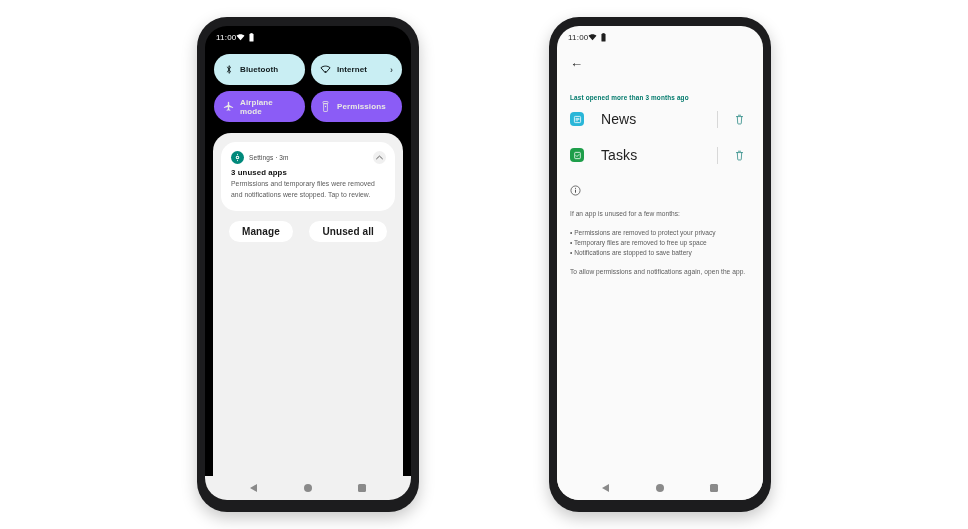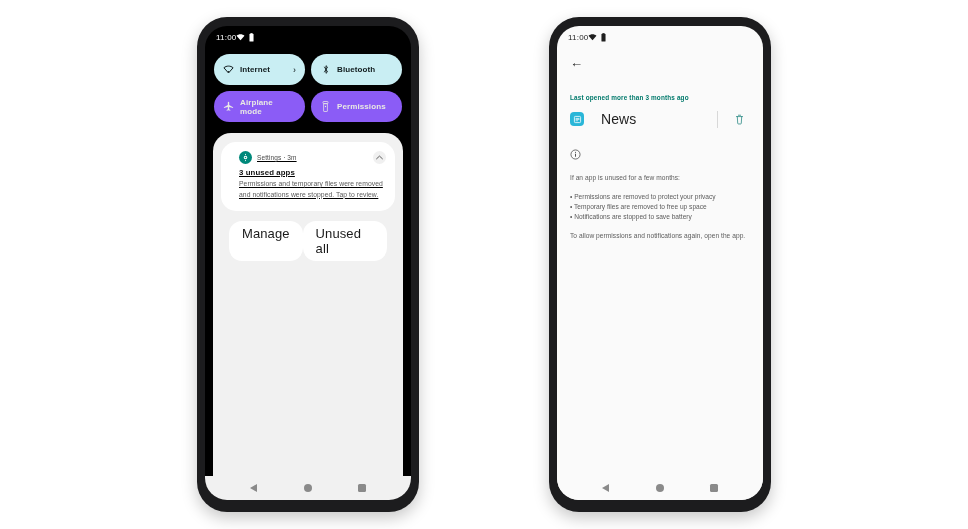--- a/index.html
+++ b/index.html
@@ -84,23 +84,22 @@
     border-radius:18px 18px 0 0;
     flex:1 1 auto;
     display:flex;
     flex-direction:column;
     padding:9px 8px 0 8px;
     overflow:hidden;
   }
   .notif-card {
     background:#ffffff;
     border-radius:15px;
-    padding:9px 10px 11px 18px;
-    position:relative;
-    text-decoration:underline;
+    padding:9px 10px 11px 10px;
+    position:relative;
   }
   .notif-head { display:flex; align-items:center; gap:5px; }
   .notif-appicon {
     width:13px; height:13px; border-radius:50%;
     background:#00897b;
     display:flex; align-items:center; justify-content:center;
     flex:0 0 auto;
   }
   .notif-meta { font-size:6.5px; color:#4a4a4a; letter-spacing:.1px; }
   .notif-collapse {
@@ -118,22 +117,22 @@
     font-size:6.8px; color:#5a5a5a; line-height:1.55; letter-spacing:.05px;
   }
   .shade-actions {
     display:flex; justify-content:space-between;
     padding:10px 8px 0 8px;
   }
   .shade-btn {
     background:#ffffff;
     border-radius:13px;
     padding:5px 13px;
-    font-size:13px;
-    font-weight:400;
+    font-size:10px;
+    font-weight:700;
     color:#1a1a1a;
     letter-spacing:.1px;
   }
 
   
   .app-screen { background:#fafafa; }
   .app-body { flex:1 1 auto; padding:0 13px; overflow:hidden; }
   .backrow { height:28px; display:flex; align-items:center; }
   .back-arrow { font-size:13px; color:#232323; line-height:1; }
   .page-title {
@@ -201,36 +200,36 @@
             <rect x="3.5" y="0" width="5" height="2" fill="#ffffff"></rect>
             <rect x="1" y="2" width="10" height="19" rx="1.6" fill="#ffffff"></rect>
           </svg>
         </span>
       </div>
 
       <div class="qs-tiles">
 
         <div class="tile on">
           <span class="t-icon">
+            <svg width="8" height="11" viewBox="0 0 14 22">
+              <path d="M4 6.2 10 15.8 7 18.6V3.4l3 2.8L4 15.8" fill="none" stroke="#101b1d" stroke-width="1.8" stroke-linejoin="round" stroke-linecap="round"></path>
+            </svg>
+          </span>
+          <span>Bluetooth</span>
+        </div>
+
+        <div class="tile on">
+          <span class="t-icon">
             <svg width="11" height="9" viewBox="0 0 24 20">
               <path d="M12 17.8 1.8 6.2C4.6 3.8 8.2 2.4 12 2.4s7.4 1.4 10.2 3.8L12 17.8z" fill="none" stroke="#101b1d" stroke-width="2.2" stroke-linejoin="round"></path>
               <circle cx="12" cy="15" r="1.6" fill="#101b1d"></circle>
             </svg>
           </span>
           <span>Internet</span>
           <span class="t-chev">›</span>
-        </div>
-
-        <div class="tile on">
-          <span class="t-icon">
-            <svg width="8" height="11" viewBox="0 0 14 22">
-              <path d="M4 6.2 10 15.8 7 18.6V3.4l3 2.8L4 15.8" fill="none" stroke="#101b1d" stroke-width="1.8" stroke-linejoin="round" stroke-linecap="round"></path>
-            </svg>
-          </span>
-          <span>Bluetooth</span>
         </div>
 
         <div class="tile off">
           <span class="t-icon">
             <svg width="11" height="11" viewBox="0 0 24 24">
               <path d="M22 15.5v-2l-8.5-5V3a1.5 1.5 0 0 0-3 0v5.5L2 13.5v2l8.5-2.5V18L8 19.5V21l4-1 4 1v-1.5L13.5 18v-5l8.5 2.5z" fill="#e9e9e4"></path>
             </svg>
           </span>
           <span>Airplane mode</span>
         </div>
@@ -324,20 +323,35 @@
           <span class="app-name">News</span>
           <span class="row-divider"></span>
           <span class="trash-btn">
             <svg width="9" height="11" viewBox="0 0 14 18">
               <path d="M2 4.2h10M5.2 2h3.6M3.4 4.2l.7 11.2a1 1 0 0 0 1 .9h3.8a1 1 0 0 0 1-.9l.7-11.2" fill="none" stroke="#2b8a85" stroke-width="1.3" stroke-linecap="round"></path>
             </svg>
           </span>
         </div>
 
 
+        <div class="app-row">
+          <span class="app-icon" style="background:#1e9e4a">
+            <svg width="9" height="9" viewBox="0 0 16 16">
+              <rect x="3" y="2.4" width="10" height="11.2" rx="1.4" fill="none" stroke="#ffffff" stroke-width="1.4"></rect>
+              <path d="M5.4 8.2 7.1 9.9l3.5-3.6" fill="none" stroke="#ffffff" stroke-width="1.4" stroke-linecap="round" stroke-linejoin="round"></path>
+            </svg>
+          </span>
+          <span class="app-name">Tasks</span>
+          <span class="row-divider"></span>
+          <span class="trash-btn">
+            <svg width="9" height="11" viewBox="0 0 14 18">
+              <path d="M2 4.2h10M5.2 2h3.6M3.4 4.2l.7 11.2a1 1 0 0 0 1 .9h3.8a1 1 0 0 0 1-.9l.7-11.2" fill="none" stroke="#2b8a85" stroke-width="1.3" stroke-linecap="round"></path>
+            </svg>
+          </span>
+        </div>
 
         <div class="info-icon-row">
           <svg width="11" height="11" viewBox="0 0 20 20">
             <circle cx="10" cy="10" r="8.3" fill="none" stroke="#3c3c3c" stroke-width="1.3"></circle>
             <circle cx="10" cy="5.9" r="1" fill="#3c3c3c"></circle>
             <rect x="9.2" y="8.3" width="1.6" height="6" rx=".7" fill="#3c3c3c"></rect>
           </svg>
         </div>
 
         <div class="info-text gap">If an app is unused for a few months:</div>

